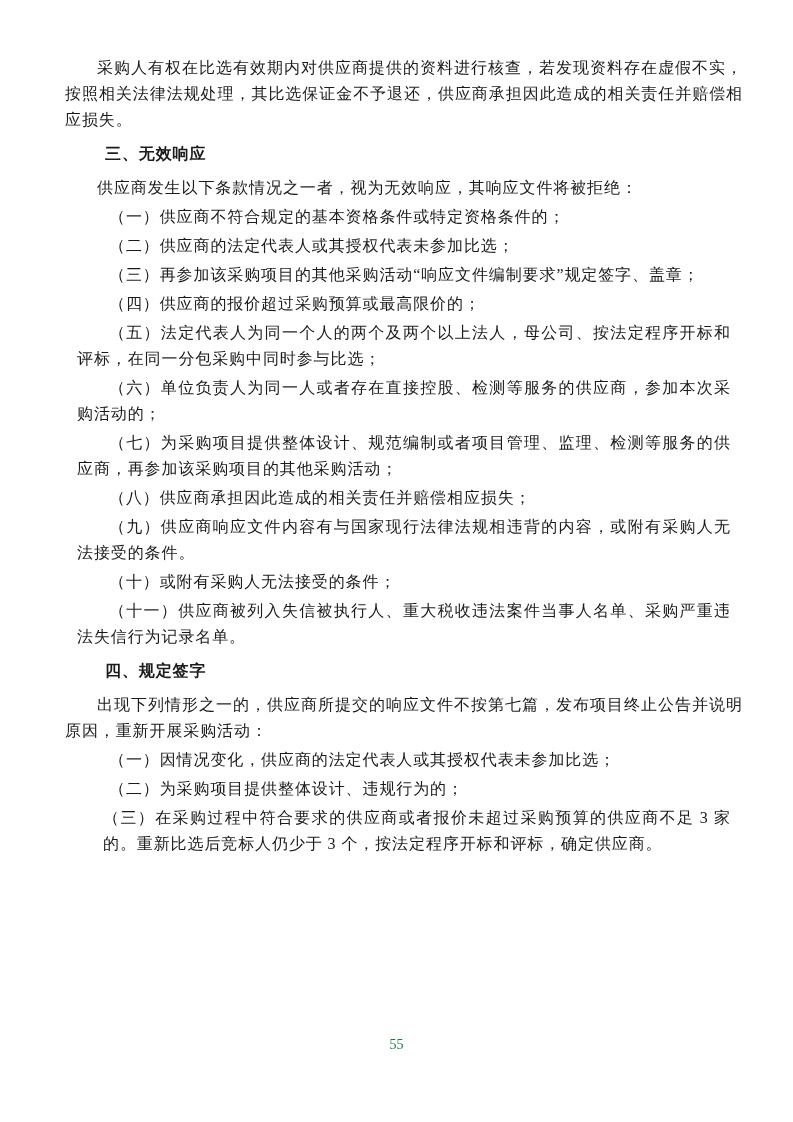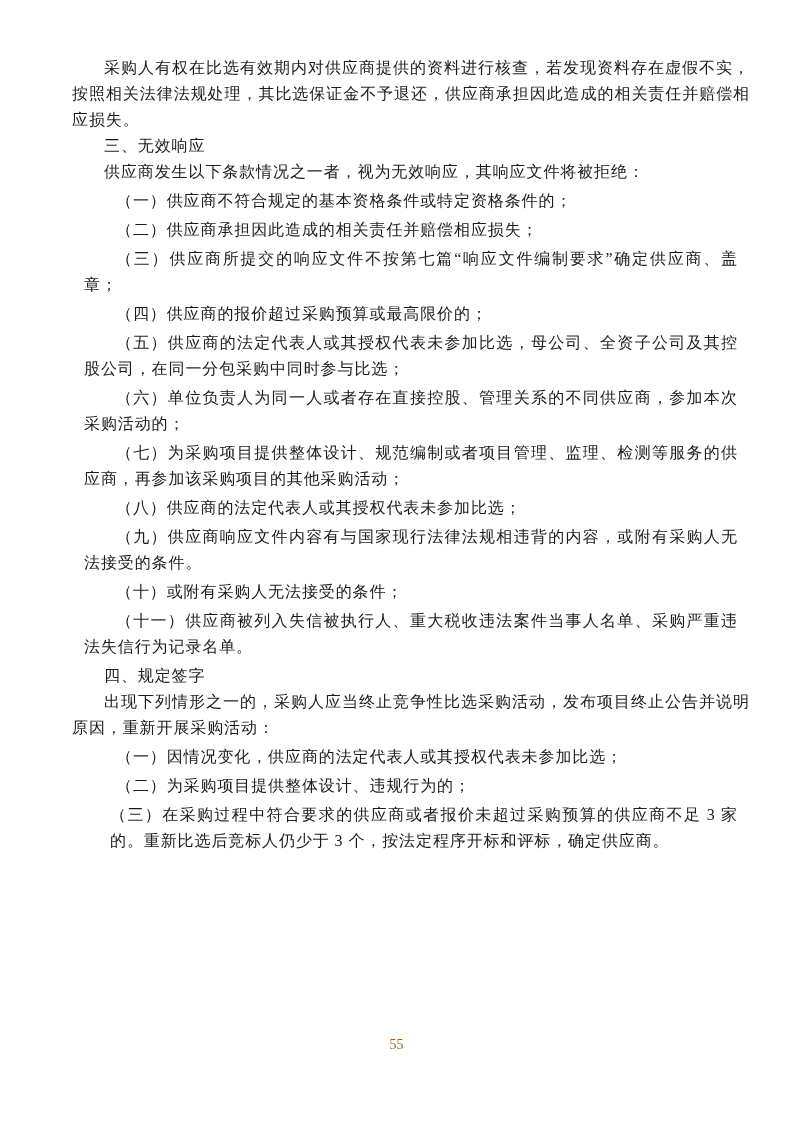--- a/index.html
+++ b/index.html
@@ -6,61 +6,61 @@
   .page{
     position:relative;
     width:793px;height:1122px;
     background:#ffffff;
     color:#1b1b1b;
     font-family:"Liberation Serif","DejaVu Serif",serif;
     overflow:hidden;
   }
   .content{
     position:absolute;
-    left:72px;top:55px;
+    left:65px;top:55px;
     width:678px;
     font-size:16px;
     line-height:26px;
     text-align:justify;
     letter-spacing:0.9px;
   }
   p.blk{margin:0;padding:0;text-indent:2em;}
-  p.heading{margin:0;text-indent:2em;}
+  p.heading{margin:8px;text-indent:2em;font-weight:bold;}
   p.item{margin:3px 12px;text-indent:2em;}
   p.item-indent{margin:3px 12px 3px 38px;text-indent:0;}
   .footer{
     position:absolute;
     left:0;right:0;top:1037px;
     text-align:center;
     font-size:14px;
     letter-spacing:0;
-    color:#a16207;
+    color:#15803d;
   }
 </style>
 </head>
 <body>
 
 <div class="page">
   <div class="content">
       <p class="blk para">采购人有权在比选有效期内对供应商提供的资料进行核查，若发现资料存在虚假不实，按照相关法律法规处理，其比选保证金不予退还，供应商承担因此造成的相关责任并赔偿相应损失。</p>
       <p class="blk heading">三、无效响应</p>
       <p class="blk para">供应商发生以下条款情况之一者，视为无效响应，其响应文件将被拒绝：</p>
       <p class="blk item">（一）供应商不符合规定的基本资格条件或特定资格条件的；</p>
-      <p class="blk item">（二）供应商承担因此造成的相关责任并赔偿相应损失；</p>
-      <p class="blk item">（三）供应商所提交的响应文件不按第七篇“响应文件编制要求”确定供应商、盖章；</p>
+      <p class="blk item">（二）供应商的法定代表人或其授权代表未参加比选；</p>
+      <p class="blk item">（三）再参加该采购项目的其他采购活动“响应文件编制要求”规定签字、盖章；</p>
       <p class="blk item">（四）供应商的报价超过采购预算或最高限价的；</p>
-      <p class="blk item">（五）供应商的法定代表人或其授权代表未参加比选，母公司、全资子公司及其控股公司，在同一分包采购中同时参与比选；</p>
-      <p class="blk item">（六）单位负责人为同一人或者存在直接控股、管理关系的不同供应商，参加本次采购活动的；</p>
+      <p class="blk item">（五）法定代表人为同一个人的两个及两个以上法人，母公司、按法定程序开标和评标，在同一分包采购中同时参与比选；</p>
+      <p class="blk item">（六）单位负责人为同一人或者存在直接控股、检测等服务的供应商，参加本次采购活动的；</p>
       <p class="blk item">（七）为采购项目提供整体设计、规范编制或者项目管理、监理、检测等服务的供应商，再参加该采购项目的其他采购活动；</p>
-      <p class="blk item">（八）供应商的法定代表人或其授权代表未参加比选；</p>
+      <p class="blk item">（八）供应商承担因此造成的相关责任并赔偿相应损失；</p>
       <p class="blk item">（九）供应商响应文件内容有与国家现行法律法规相违背的内容，或附有采购人无法接受的条件。</p>
       <p class="blk item">（十）或附有采购人无法接受的条件；</p>
       <p class="blk item">（十一）供应商被列入失信被执行人、重大税收违法案件当事人名单、采购严重违法失信行为记录名单。</p>
       <p class="blk heading">四、规定签字</p>
-      <p class="blk para">出现下列情形之一的，采购人应当终止竞争性比选采购活动，发布项目终止公告并说明原因，重新开展采购活动：</p>
+      <p class="blk para">出现下列情形之一的，供应商所提交的响应文件不按第七篇，发布项目终止公告并说明原因，重新开展采购活动：</p>
       <p class="blk item">（一）因情况变化，供应商的法定代表人或其授权代表未参加比选；</p>
       <p class="blk item">（二）为采购项目提供整体设计、违规行为的；</p>
       <p class="blk item-indent">（三）在采购过程中符合要求的供应商或者报价未超过采购预算的供应商不足 3 家的。重新比选后竞标人仍少于 3 个，按法定程序开标和评标，确定供应商。</p>
     </div>
   <div class="footer">
     <span>55</span>
   </div>
 </div>
 
 </body></html>

